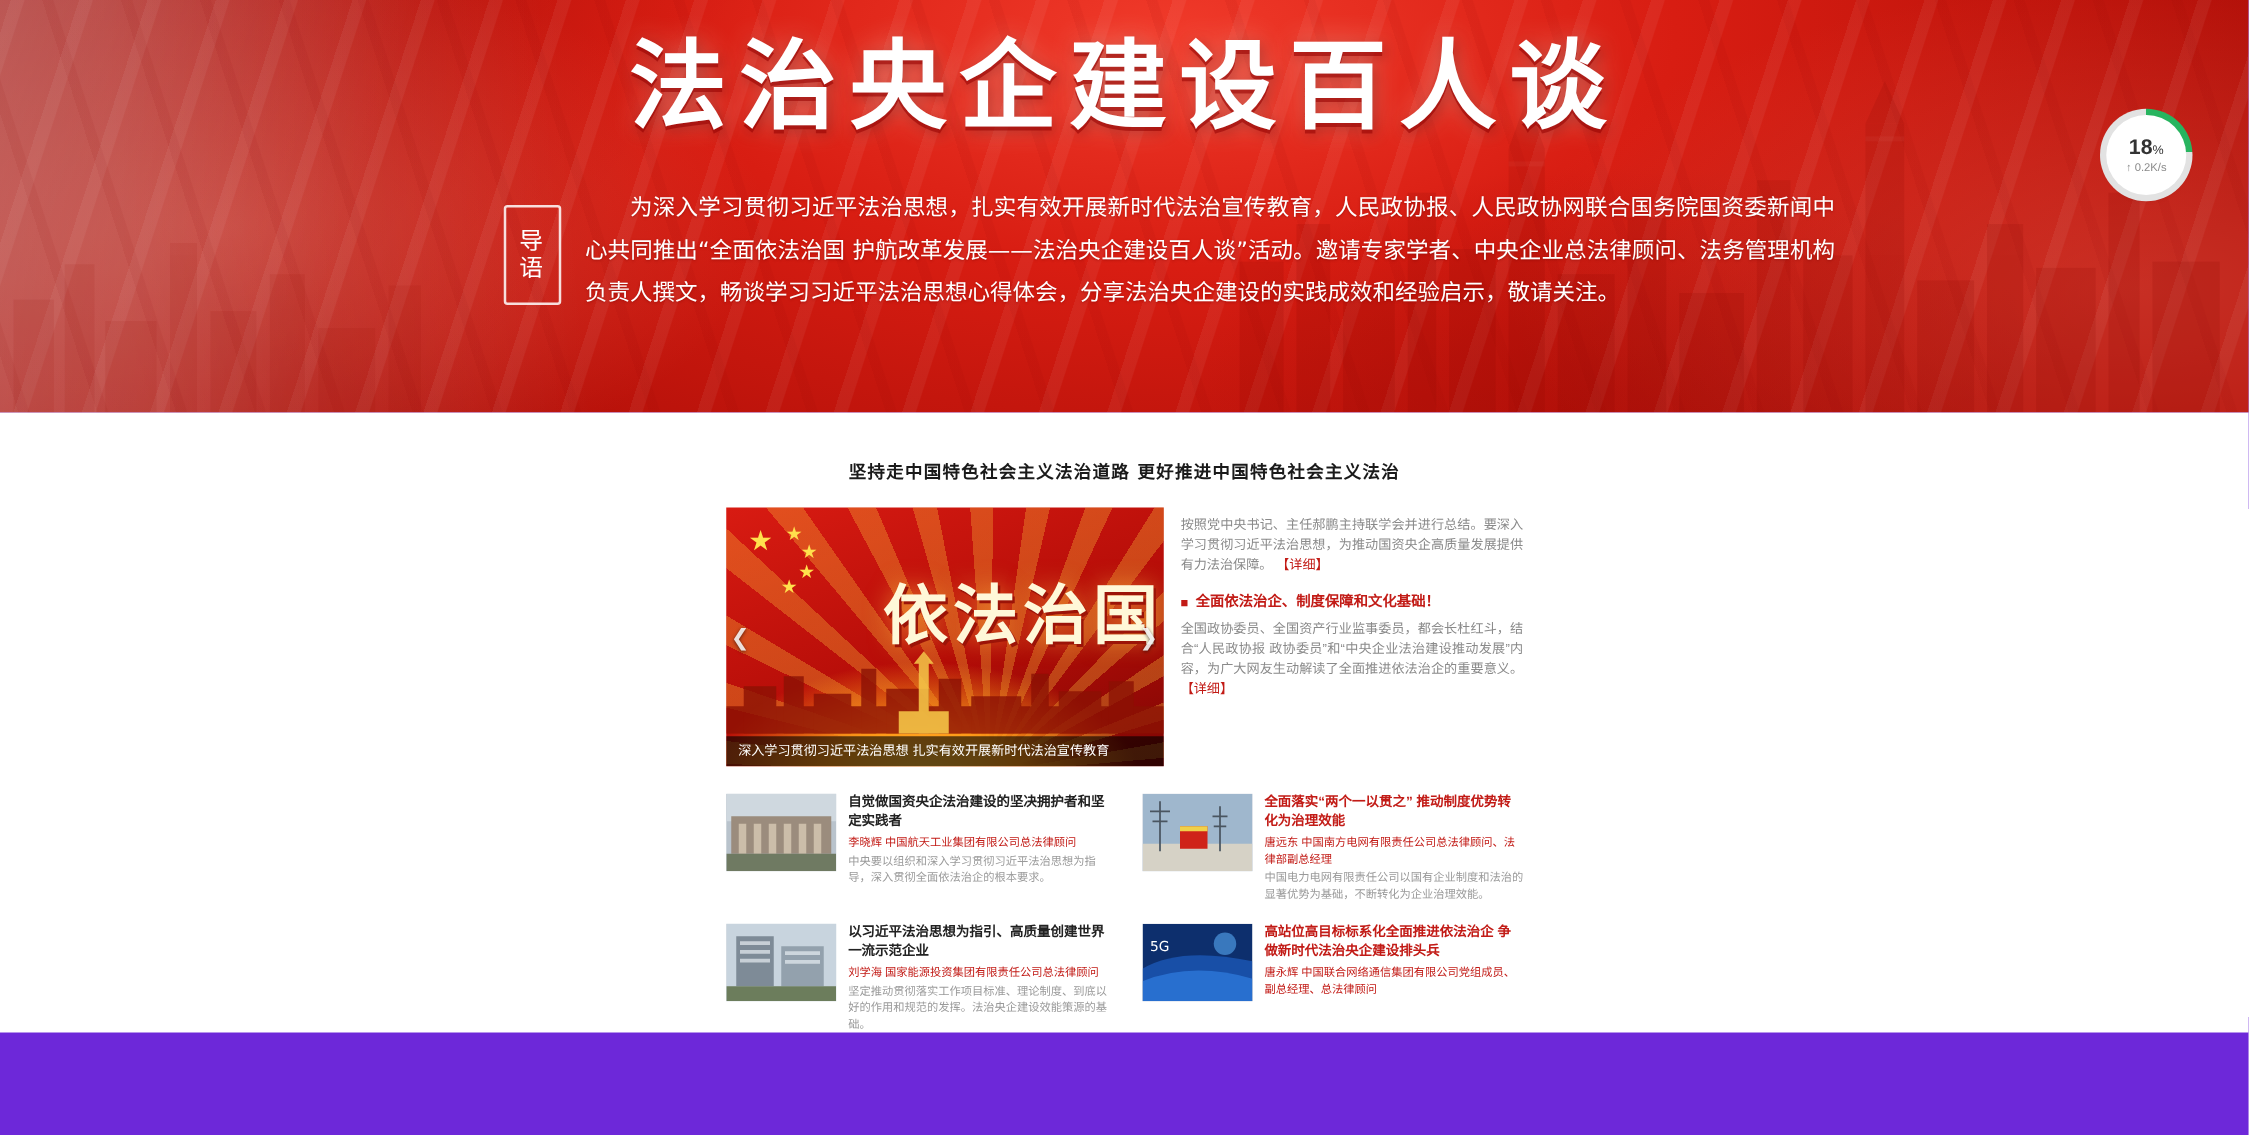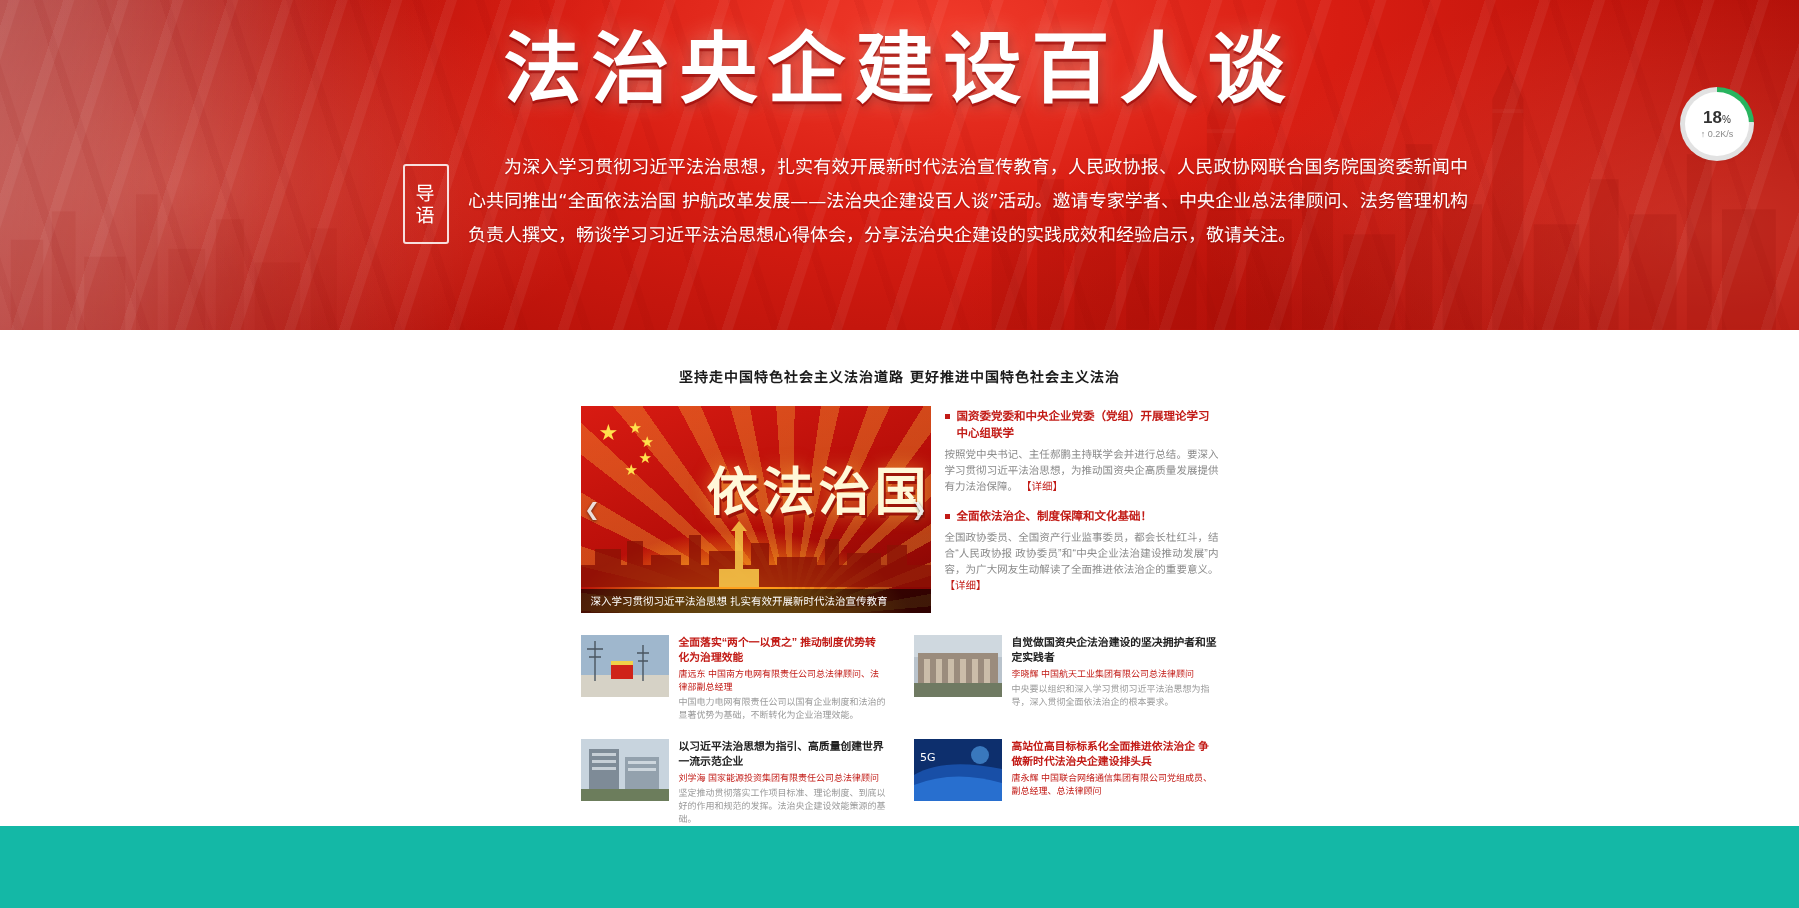--- a/index.html
+++ b/index.html
@@ -3,21 +3,21 @@
 <meta charset="utf-8">
 <style>
   * { box-sizing: border-box; }
   html, body {
     margin: 0; padding: 0;
     width: 1799px; height: 908px;
     overflow: hidden;
     background: #ffffff;
     font-family: "Liberation Sans", "DejaVu Sans", sans-serif;
   }
-  #page { position: relative; width: 1799px; height: 908px; overflow: hidden; background:#14b8a6; }
+  #page { position: relative; width: 1799px; height: 908px; overflow: hidden; background:#6d28d9; }
 
   
   .banner {
     position: relative;
     width: 1799px;
     height: 330px;
     overflow: hidden;
     background:
       radial-gradient(ellipse 900px 420px at 52% 8%, #f03a2a 0%, #d81d12 45%, #b00f08 100%);
   }
@@ -352,21 +352,20 @@
           </svg>
 
           <div class="hero-caption">深入学习贯彻习近平法治思想 扎实有效开展新时代法治宣传教育</div>
           <div class="hero-arrow left">❮</div>
           <div class="hero-arrow right">❯</div>
         </div>
 
         <div class="hero-list">
 
           <div class="hero-item">
-            <div class="hl">国资委党委和中央企业党委（党组）开展理论学习中心组联学</div>
             <div class="hd">
               <span>按照党中央书记、主任郝鹏主持联学会并进行总结。要深入学习贯彻习近平法治思想，为推动国资央企高质量发展提供有力法治保障。</span>
               <span class="more-link">【详细】</span>
             </div>
           </div>
 
           <div class="hero-item">
           </div>
 
           <div class="hero-item">
@@ -376,60 +375,60 @@
               <span class="more-link">【详细】</span>
             </div>
           </div>
 
         </div>
       </div>
 
       <div class="grid">
 
         <div class="grid-row">
-
-          <div class="card">
-            <div class="thumb">
-              <svg viewBox="0 0 88 62" preserveAspectRatio="none">
-                <rect width="88" height="62" fill="#9fb7cd"></rect>
-                <rect y="40" width="88" height="22" fill="#d6d2c6"></rect>
-                <g stroke="#4a5560" stroke-width="1.4" fill="none">
-                  <path d="M14 6 L14 46 M6 14 L22 14 M8 22 L20 22"></path>
-                  <path d="M62 10 L62 46 M56 18 L68 18 M57 26 L67 26"></path>
-                </g>
-                <rect x="30" y="26" width="22" height="18" fill="#cf2319"></rect>
-                <rect x="30" y="26" width="22" height="4" fill="#f0d14a"></rect>
-              </svg>
-            </div>
-            <div class="card-body">
-              <div class="card-title red">全面落实“两个一以贯之” 推动制度优势转化为治理效能</div>
-              <div class="card-sub">唐远东 中国南方电网有限责任公司总法律顾问、法律部副总经理</div>
-              <div class="card-desc">中国电力电网有限责任公司以国有企业制度和法治的显著优势为基础，不断转化为企业治理效能。</div>
-            </div>
-          </div>
 
           <div class="card">
             <div class="thumb">
               <svg viewBox="0 0 88 62" preserveAspectRatio="none">
                 <rect width="88" height="62" fill="#b9c3cc"></rect>
                 <rect y="0" width="88" height="22" fill="#cfd8df"></rect>
                 <rect x="4" y="18" width="80" height="30" fill="#9b8c7d"></rect>
                 <rect x="10" y="24" width="6" height="24" fill="#cbbda9"></rect>
                 <rect x="22" y="24" width="6" height="24" fill="#cbbda9"></rect>
                 <rect x="34" y="24" width="6" height="24" fill="#cbbda9"></rect>
                 <rect x="46" y="24" width="6" height="24" fill="#cbbda9"></rect>
                 <rect x="58" y="24" width="6" height="24" fill="#cbbda9"></rect>
                 <rect x="70" y="24" width="6" height="24" fill="#cbbda9"></rect>
                 <rect y="48" width="88" height="14" fill="#6f7a62"></rect>
               </svg>
             </div>
             <div class="card-body">
               <div class="card-title">自觉做国资央企法治建设的坚决拥护者和坚定实践者</div>
               <div class="card-sub">李晓辉 中国航天工业集团有限公司总法律顾问</div>
               <div class="card-desc">中央要以组织和深入学习贯彻习近平法治思想为指导，深入贯彻全面依法治企的根本要求。</div>
+            </div>
+          </div>
+
+          <div class="card">
+            <div class="thumb">
+              <svg viewBox="0 0 88 62" preserveAspectRatio="none">
+                <rect width="88" height="62" fill="#9fb7cd"></rect>
+                <rect y="40" width="88" height="22" fill="#d6d2c6"></rect>
+                <g stroke="#4a5560" stroke-width="1.4" fill="none">
+                  <path d="M14 6 L14 46 M6 14 L22 14 M8 22 L20 22"></path>
+                  <path d="M62 10 L62 46 M56 18 L68 18 M57 26 L67 26"></path>
+                </g>
+                <rect x="30" y="26" width="22" height="18" fill="#cf2319"></rect>
+                <rect x="30" y="26" width="22" height="4" fill="#f0d14a"></rect>
+              </svg>
+            </div>
+            <div class="card-body">
+              <div class="card-title red">全面落实“两个一以贯之” 推动制度优势转化为治理效能</div>
+              <div class="card-sub">唐远东 中国南方电网有限责任公司总法律顾问、法律部副总经理</div>
+              <div class="card-desc">中国电力电网有限责任公司以国有企业制度和法治的显著优势为基础，不断转化为企业治理效能。</div>
             </div>
           </div>
         </div>
 
         <div class="grid-row">
 
           <div class="card">
             <div class="thumb">
               <svg viewBox="0 0 88 62" preserveAspectRatio="none">
                 <rect width="88" height="62" fill="#c8d4de"></rect>

